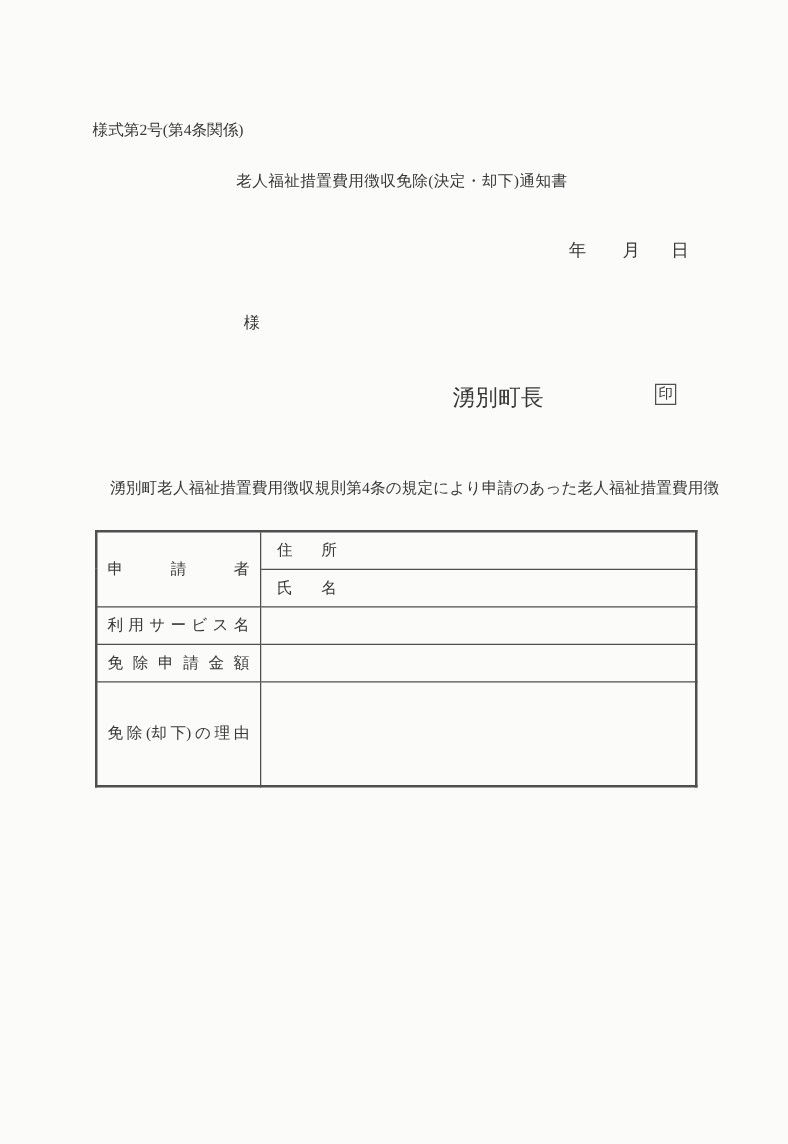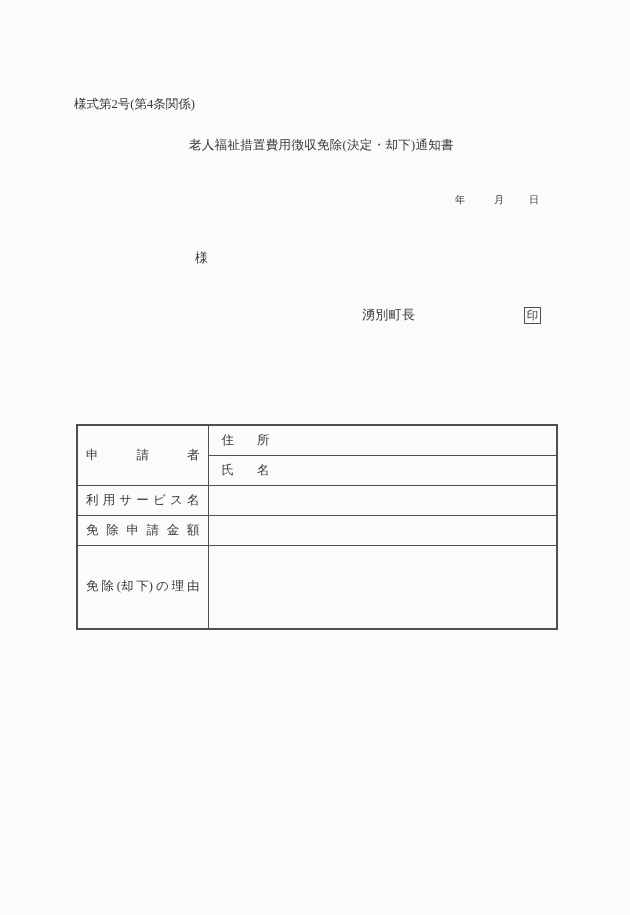--- a/index.html
+++ b/index.html
@@ -10,27 +10,27 @@
     color:#383838;
     position:relative;
     overflow:hidden;
   }
   .page{position:absolute;left:0;top:16px;width:596px;height:915px;}
   .abs{position:absolute;line-height:1.15;white-space:nowrap;}
 
   .form-number{left:74px;top:81px;font-size:12.5px;}
   .doc-title{left:189px;top:122px;font-size:12.5px;letter-spacing:0.3px;text-align:center;}
 
-  .date-line{left:455px;top:178px;font-size:10px;}
+  .date-line{left:455px;top:178px;font-size:14px;}
   .date-line .y{margin-right:29px;}
   .date-line .m{margin-right:25px;}
 
   .honorific{left:195px;top:235px;font-size:13px;}
 
-  .issuer{left:362px;top:292px;font-size:13px;letter-spacing:0.3px;}
+  .issuer{left:362px;top:292px;font-size:18px;letter-spacing:0.3px;}
 
   .seal-box{
     left:524px;top:291px;width:17px;height:17px;
     border:1px solid #4f4f4f;
     display:flex;align-items:center;justify-content:center;
     font-size:11.5px;line-height:1;box-sizing:border-box;
   }
 
   .body-line1{left:88px;top:367px;font-size:12.5px;letter-spacing:0.1px;}
   .body-line2{left:65px;top:389px;font-size:12.5px;letter-spacing:0.1px;}
@@ -73,20 +73,21 @@
   </div>
 
   <div class="abs honorific">様</div>
 
   <div class="abs issuer">湧別町長</div>
 
   <div class="abs seal-box">
     <span>印</span>
   </div>
 
+  <div class="abs body-line1">湧別町老人福祉措置費用徴収規則第4条の規定により申請のあった老人福祉措置費用徴</div>
 
   <table class="notice">
     <colgroup>
         <col style="width:131px">
         <col>
       </colgroup>
     <tbody>
       <tr class="r30">
         <td class="c1" rowspan="2">
           <div class="jlabel">

